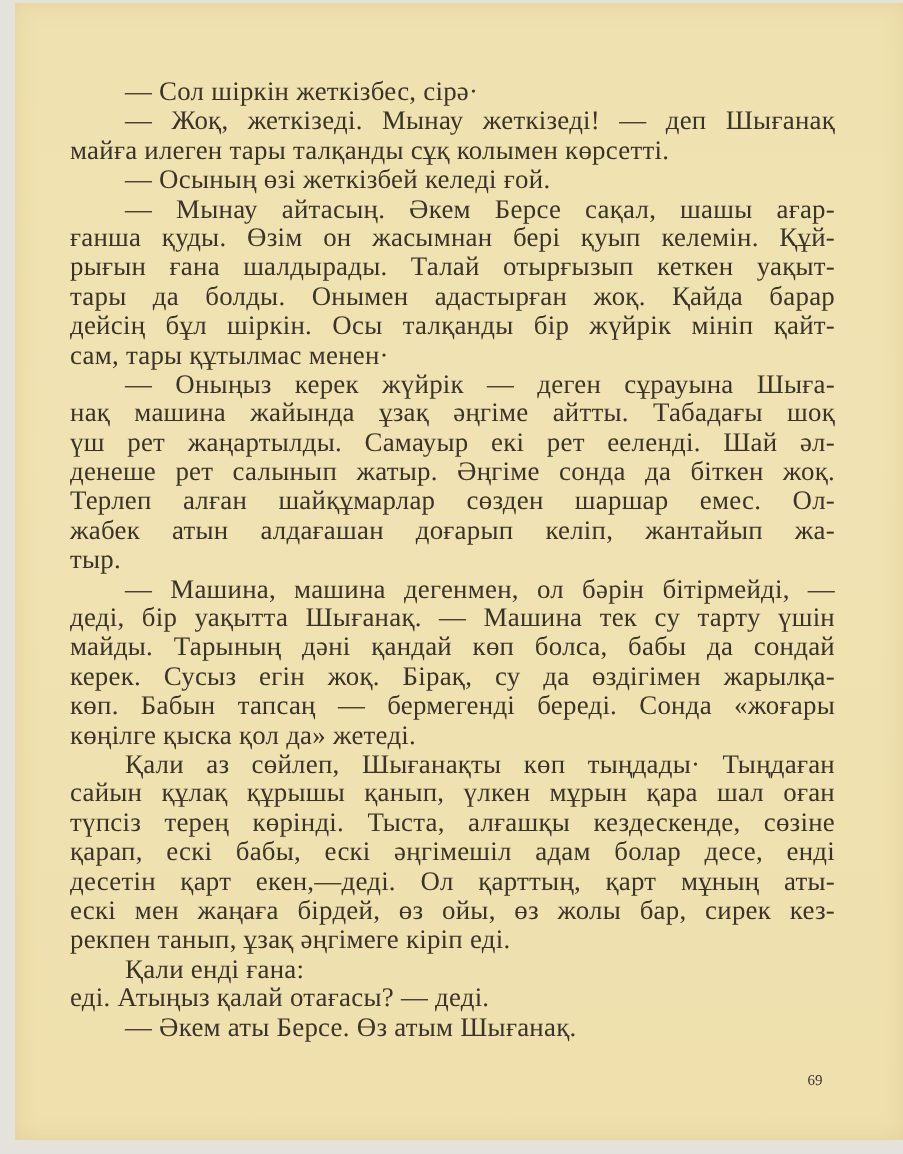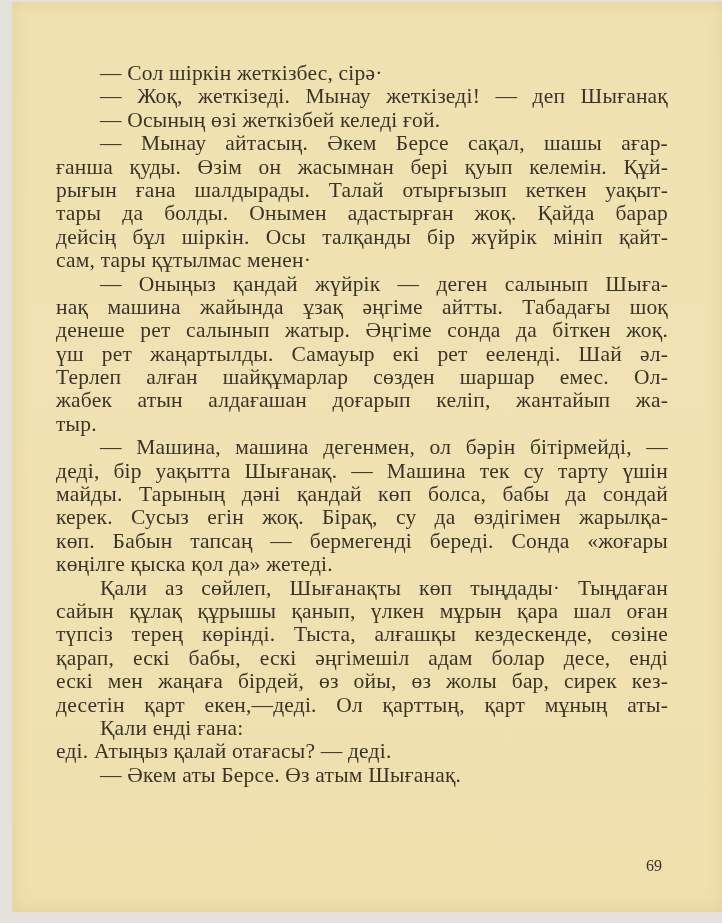--- a/index.html
+++ b/index.html
@@ -41,55 +41,57 @@
       text-align-last: left;
     }
     .line.indent {
       padding-left: 44px;
     }
     .page-number {
       position: absolute;
       left: 634px;
       top: 855px;
       font-family: "Liberation Serif", serif;
-      font-size: 16px;
+      font-size: 12px;
       color: #3a3428;
     }
   </style>
 </head>
 <body>
 
 <div class="page">
   <div class="text" id="body-text">
       <span class="line indent last">— Сол шіркін жеткізбес, сірә·</span>
       <span class="line indent">— Жоқ, жеткізеді. Мынау жеткізеді! — деп Шығанақ</span>
+      <span class="line last">майға илеген тары талқанды сұқ колымен көрсетті.</span>
       <span class="line indent last">— Осының өзі жеткізбей келеді ғой.</span>
       <span class="line indent">— Мынау айтасың. Әкем Берсе сақал, шашы ағар-</span>
       <span class="line">ғанша қуды. Өзім он жасымнан бері қуып келемін. Құй-</span>
       <span class="line">рығын ғана шалдырады. Талай отырғызып кеткен уақыт-</span>
       <span class="line">тары да болды. Онымен адастырған жоқ. Қайда барар</span>
       <span class="line">дейсің бұл шіркін. Осы талқанды бір жүйрік мініп қайт-</span>
       <span class="line last">сам, тары құтылмас менен·</span>
-      <span class="line indent">— Оныңыз қандай жүйрік — деген салынып Шыға-</span>
+      <span class="line indent">— Оныңыз керек жүйрік — деген сұрауына Шыға-</span>
       <span class="line">нақ машина жайында ұзақ әңгіме айтты. Табадағы шоқ</span>
+      <span class="line">үш рет жаңартылды. Самауыр екі рет ееленді. Шай әл-</span>
       <span class="line">денеше рет салынып жатыр. Әңгіме сонда да біткен жоқ.</span>
-      <span class="line">үш рет жаңартылды. Самауыр екі рет ееленді. Шай әл-</span>
       <span class="line">Терлеп алған шайқұмарлар сөзден шаршар емес. Ол-</span>
       <span class="line">жабек атын алдағашан доғарып келіп, жантайып жа-</span>
       <span class="line last">тыр.</span>
       <span class="line indent">— Машина, машина дегенмен, ол бәрін бітірмейді, —</span>
       <span class="line">деді, бір уақытта Шығанақ. — Машина тек су тарту үшін</span>
       <span class="line">майды. Тарының дәні қандай көп болса, бабы да сондай</span>
       <span class="line">керек. Сусыз егін жоқ. Бірақ, су да өздігімен жарылқа-</span>
       <span class="line">көп. Бабын тапсаң — бермегенді береді. Сонда «жоғары</span>
       <span class="line last">көңілге қыска қол да» жетеді.</span>
       <span class="line indent">Қали аз сөйлеп, Шығанақты көп тыңдады· Тыңдаған</span>
       <span class="line">сайын құлақ құрышы қанып, үлкен мұрын қара шал оған</span>
       <span class="line">түпсіз терең көрінді. Тыста, алғашқы кездескенде, сөзіне</span>
       <span class="line">қарап, ескі бабы, ескі әңгімешіл адам болар десе, енді</span>
+      <span class="line">десетін қарт екен,—деді. Ол қарттың, қарт мұның аты-</span>
       <span class="line">ескі мен жаңаға бірдей, өз ойы, өз жолы бар, сирек кез-</span>
-      <span class="line">десетін қарт екен,—деді. Ол қарттың, қарт мұның аты-</span>
+      <span class="line last">рекпен танып, ұзақ әңгімеге кіріп еді.</span>
       <span class="line indent last">Қали енді ғана:</span>
       <span class="line last">еді. Атыңыз қалай отағасы? — деді.</span>
       <span class="line indent last">— Әкем аты Берсе. Өз атым Шығанақ.</span>
     </div>
   <div class="page-number">69</div>
 </div>
 
 </body></html>

